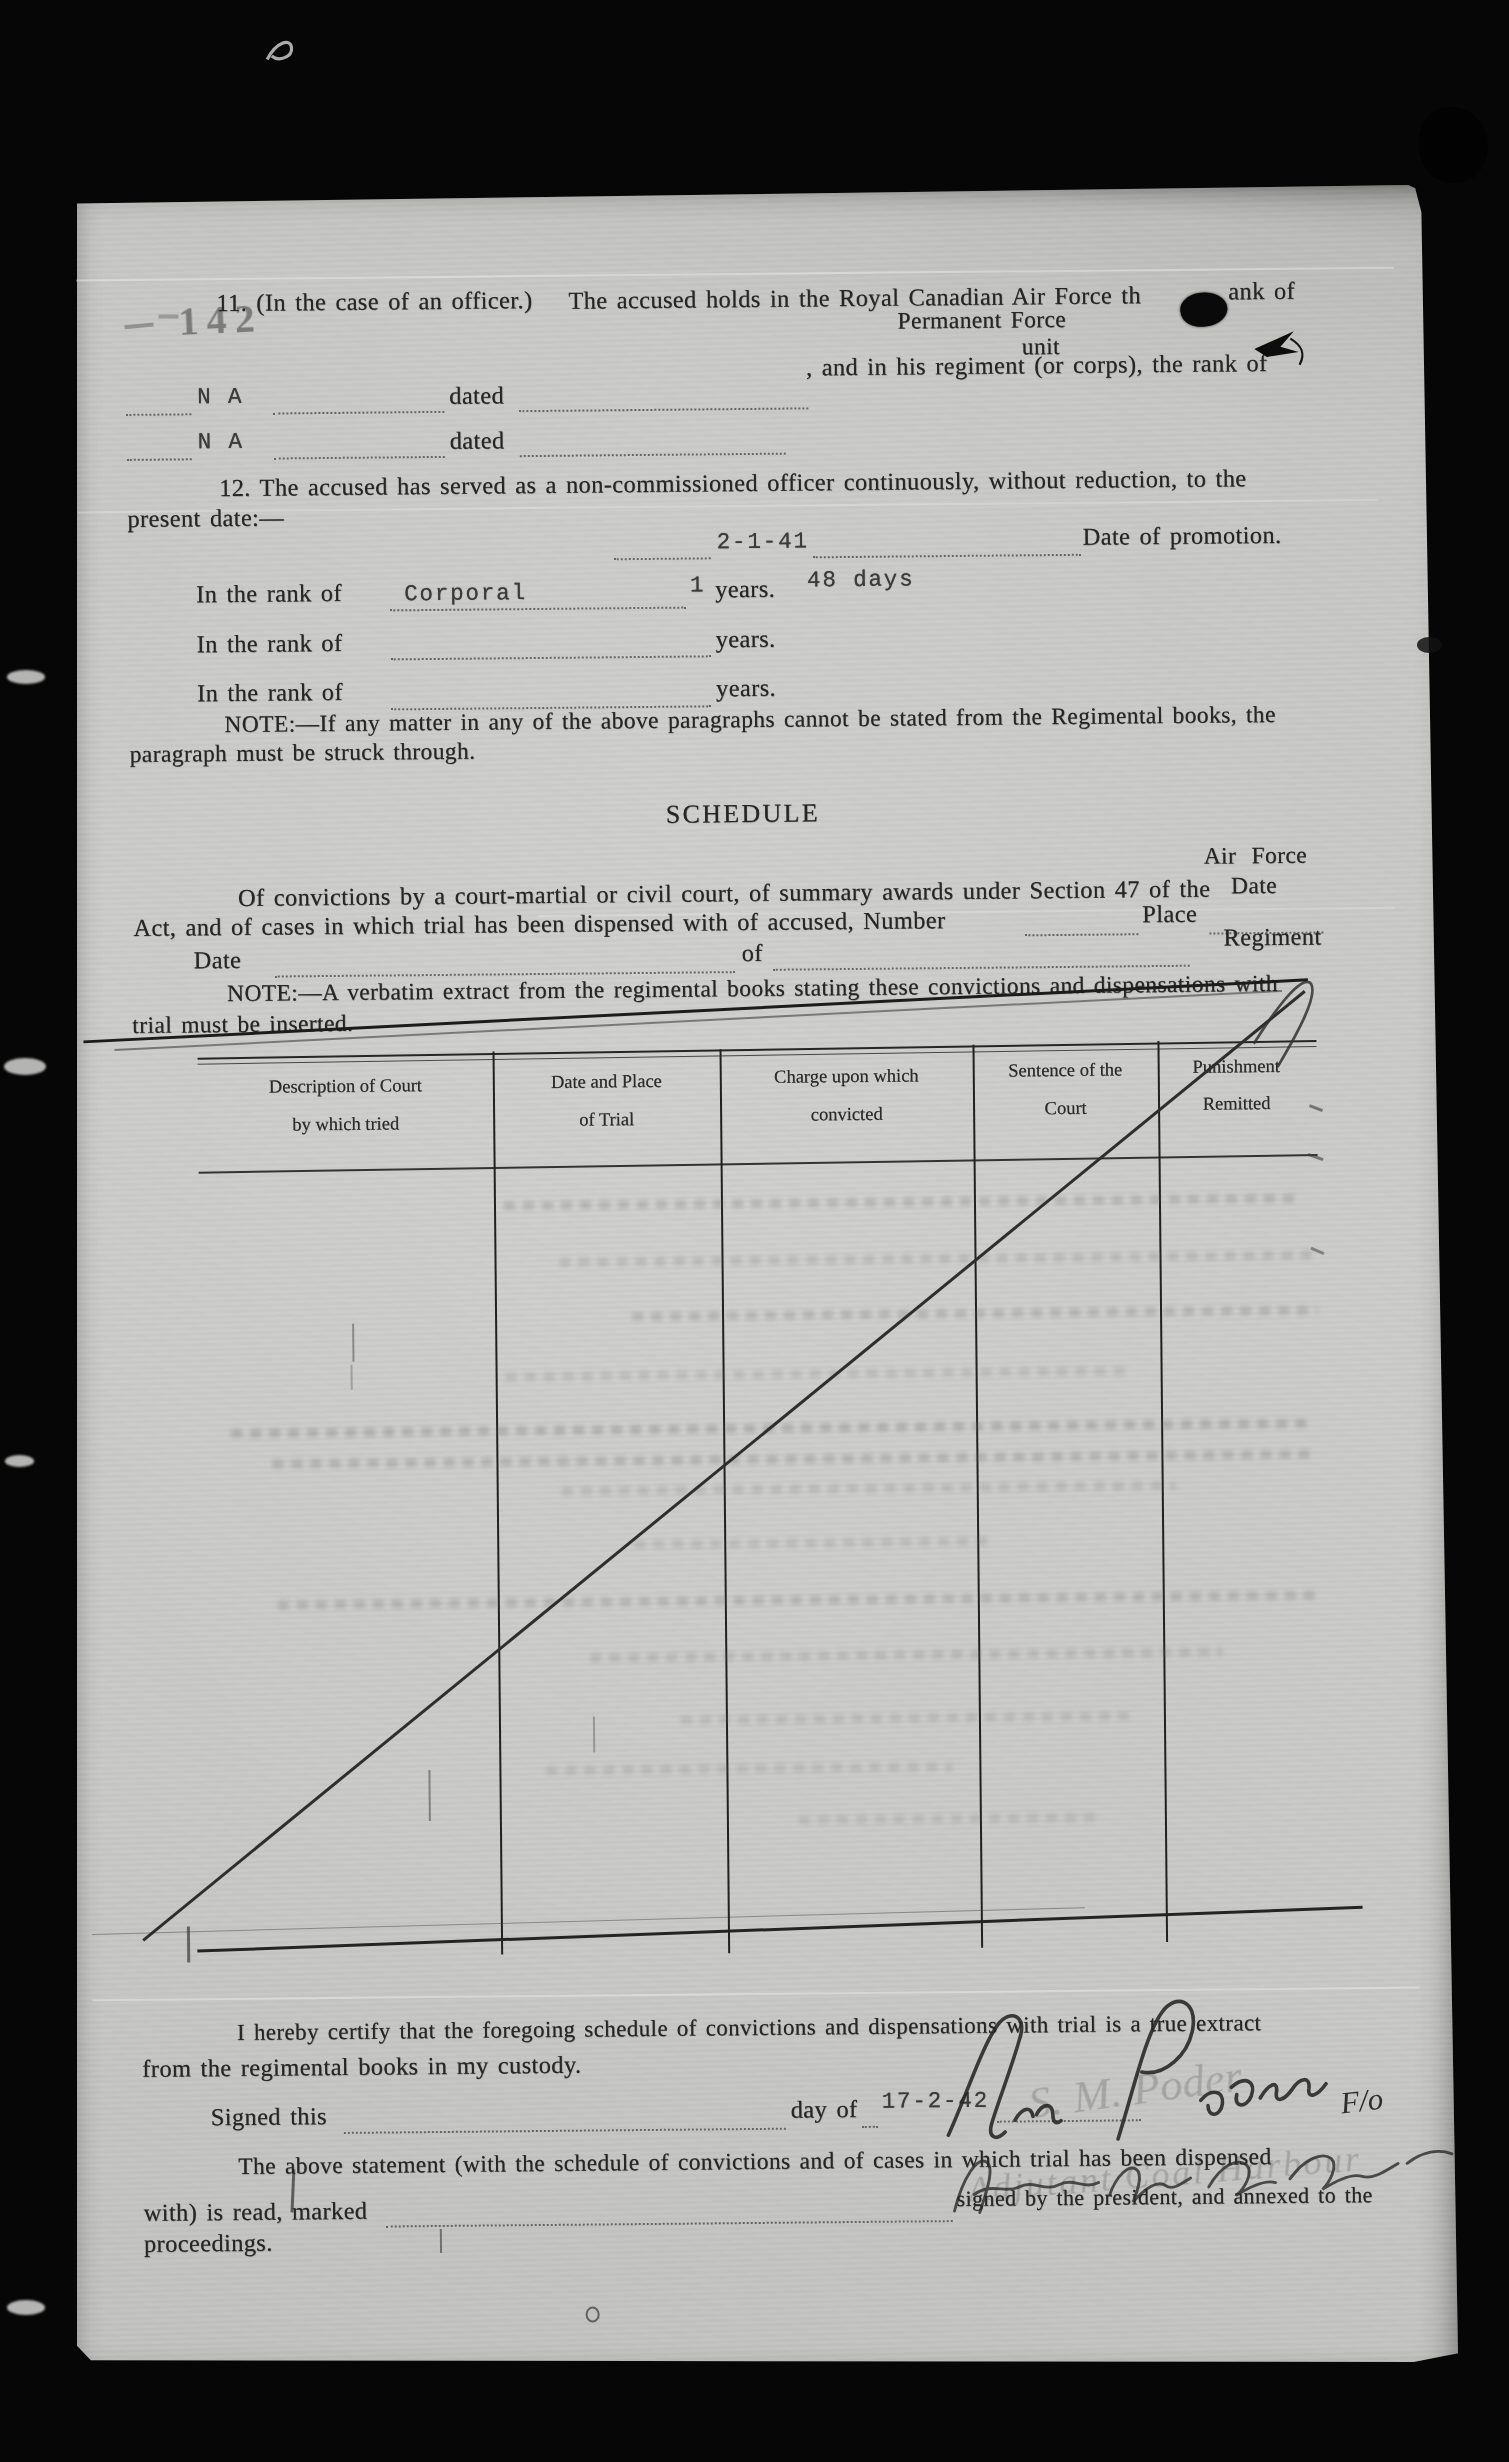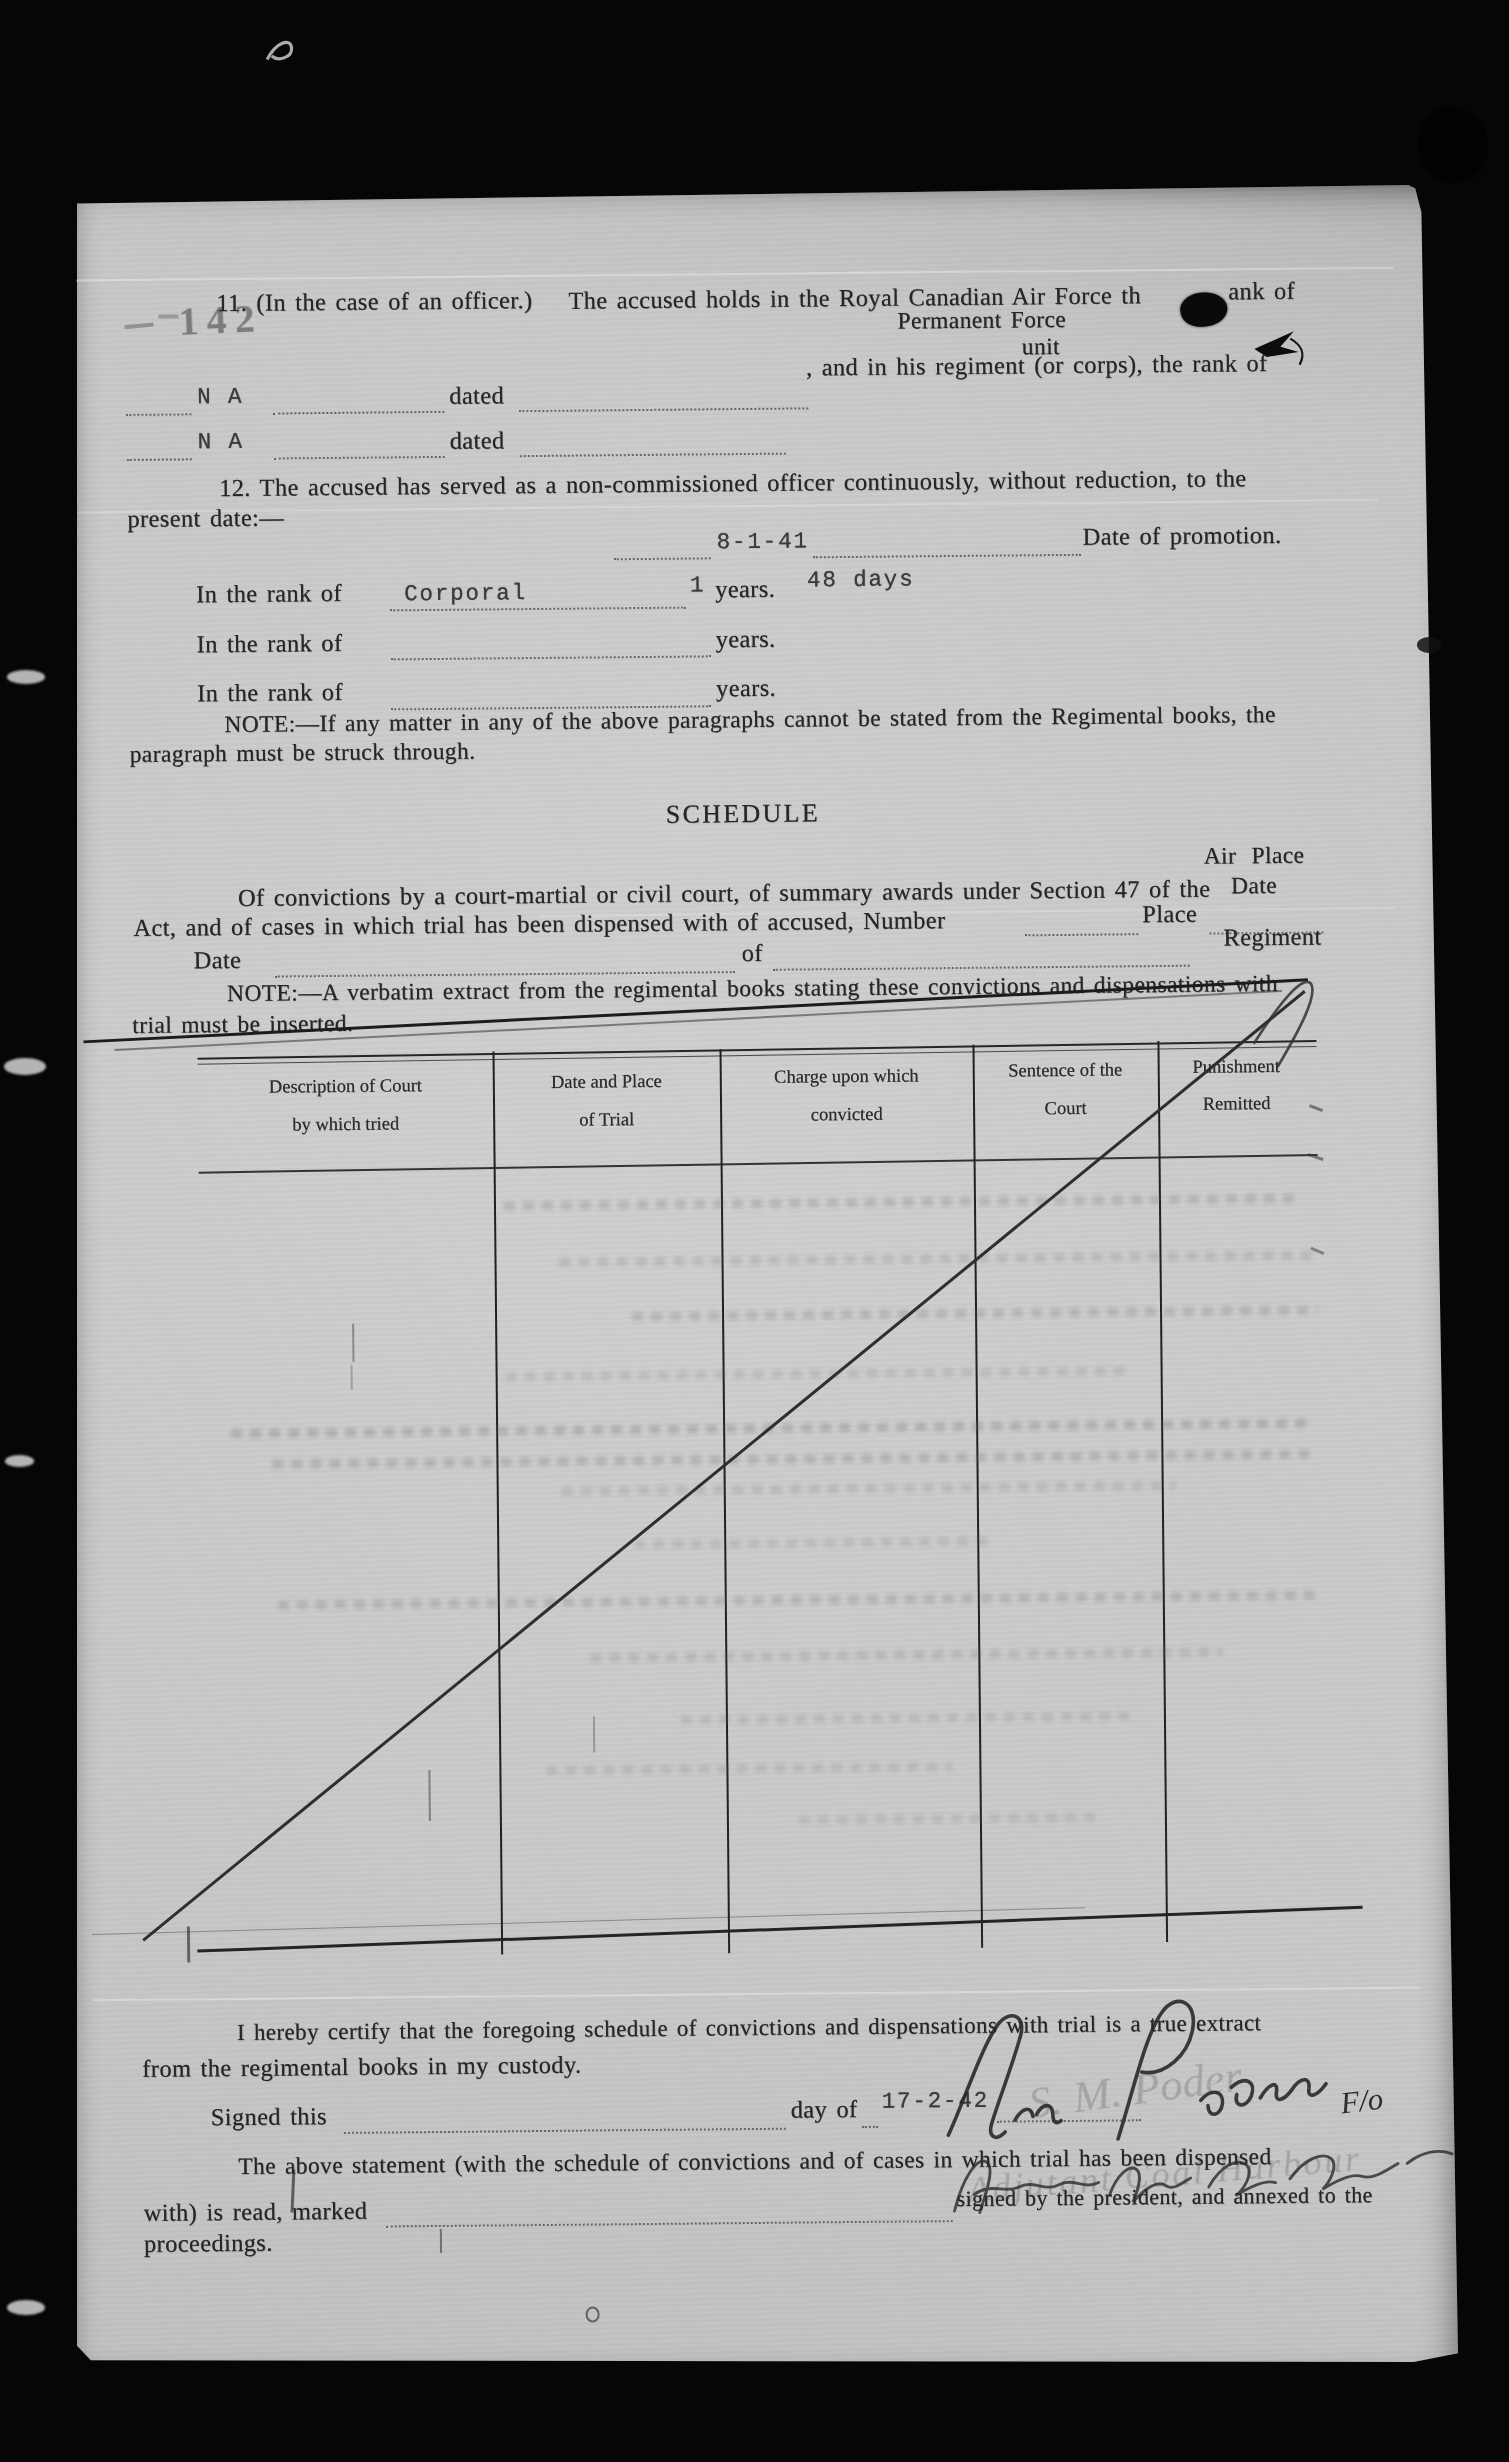--- a/index.html
+++ b/index.html
@@ -85,21 +85,21 @@
     <div class="dl" style="left:135px;top:453px;width:65px;"></div>
     <div class="tw" style="left:206px;top:424px;">N A</div>
     <div class="dl" style="left:282px;top:453px;width:171px;"></div>
     <div class="pt" style="left:458px;top:424px;">dated</div>
     <div class="dl" style="left:528px;top:453px;width:266px;"></div>
 
     <div class="pt" style="left:227px;top:469px;">12. The accused has served as a non-commissioned officer continuously, without reduction, to the</div>
     <div class="pt" style="left:135px;top:499px;">present date:—</div>
 
     <div class="dl" style="left:621px;top:557px;width:97px;"></div>
-    <div class="tw" style="left:724px;top:529px;">8-1-41</div>
+    <div class="tw" style="left:724px;top:529px;">2-1-41</div>
     <div class="dl" style="left:820px;top:557px;width:268px;"></div>
     <div class="pt" style="left:1090px;top:526px;">Date of promotion.</div>
 
     <div class="pt" style="left:203px;top:575px;">In the rank of</div>
     <div class="dl" style="left:397px;top:606px;width:296px;"></div>
     <div class="tw" style="left:411px;top:578px;">Corporal</div>
     <div class="tw" style="left:697px;top:572px;">1</div>
     <div class="pt" style="left:722px;top:575px;">years.</div>
     <div class="tw" style="left:814px;top:568px;">48 days</div>
 
@@ -108,21 +108,21 @@
     <div class="pt" style="left:722px;top:625px;">years.</div>
 
     <div class="pt" style="left:203px;top:674px;">In the rank of</div>
     <div class="dl" style="left:397px;top:705px;width:320px;"></div>
     <div class="pt" style="left:722px;top:674px;">years.</div>
 
     <div class="pt" style="left:230px;top:706px;font-size:23.5px;">NOTE:—If any matter in any of the above paragraphs cannot be stated from the Regimental books, the</div>
     <div class="pt" style="left:135px;top:735px;font-size:23.5px;">paragraph must be struck through.</div>
 
     <div class="pt" style="left:567px;top:799px;width:361px;text-align:center;font-size:26px;letter-spacing:2.3px;">SCHEDULE</div>
-    <div class="pt" style="left:1208px;top:847px;font-size:23.5px;word-spacing:9px;">Air Place</div>
+    <div class="pt" style="left:1208px;top:847px;font-size:23.5px;word-spacing:9px;">Air Force</div>
     <div class="pt" style="left:1235px;top:877px;font-size:23.5px;">Date</div>
     <div class="pt" style="left:242px;top:879px;">Of convictions by a court-martial or civil court, of summary awards under Section 47 of the</div>
     <div class="pt" style="left:137px;top:908px;">Act, and of cases in which trial has been dispensed with of accused, Number</div>
     <div class="dl" style="left:1029px;top:937px;width:113px;"></div>
     <div class="pt" style="left:1146px;top:904px;">Place</div>
     <div class="dl" style="left:1213px;top:937px;width:114px;"></div>
 
     <div class="pt" style="left:197px;top:941px;">Date</div>
     <div class="dl" style="left:278px;top:971px;width:460px;"></div>
     <div class="pt" style="left:745px;top:939px;text-align:right;">of</div>

